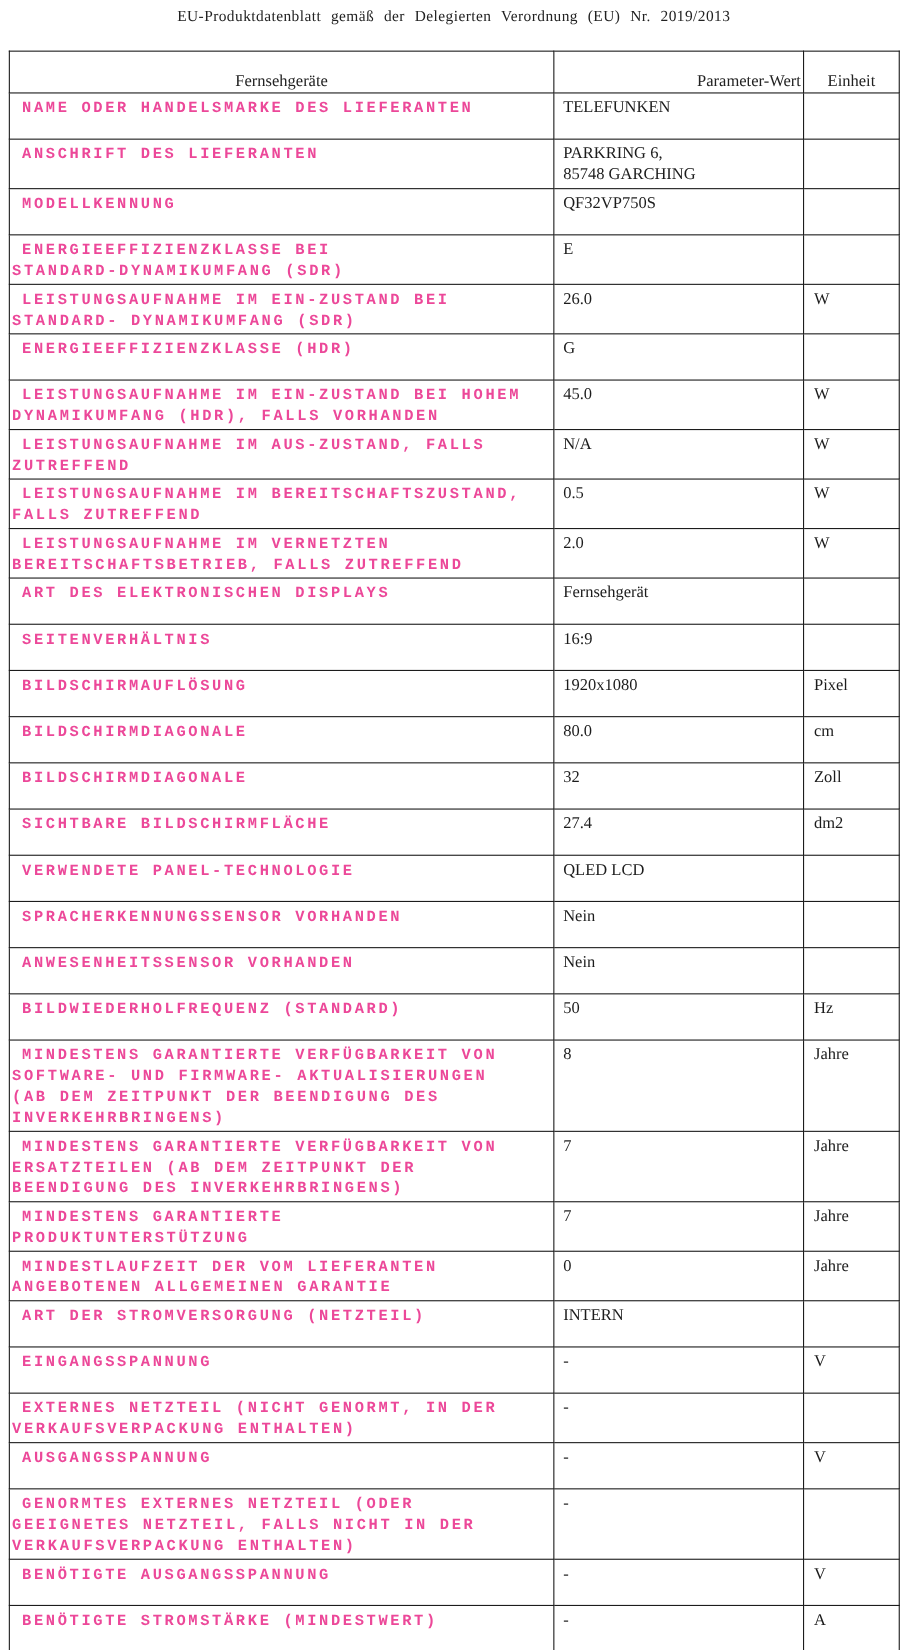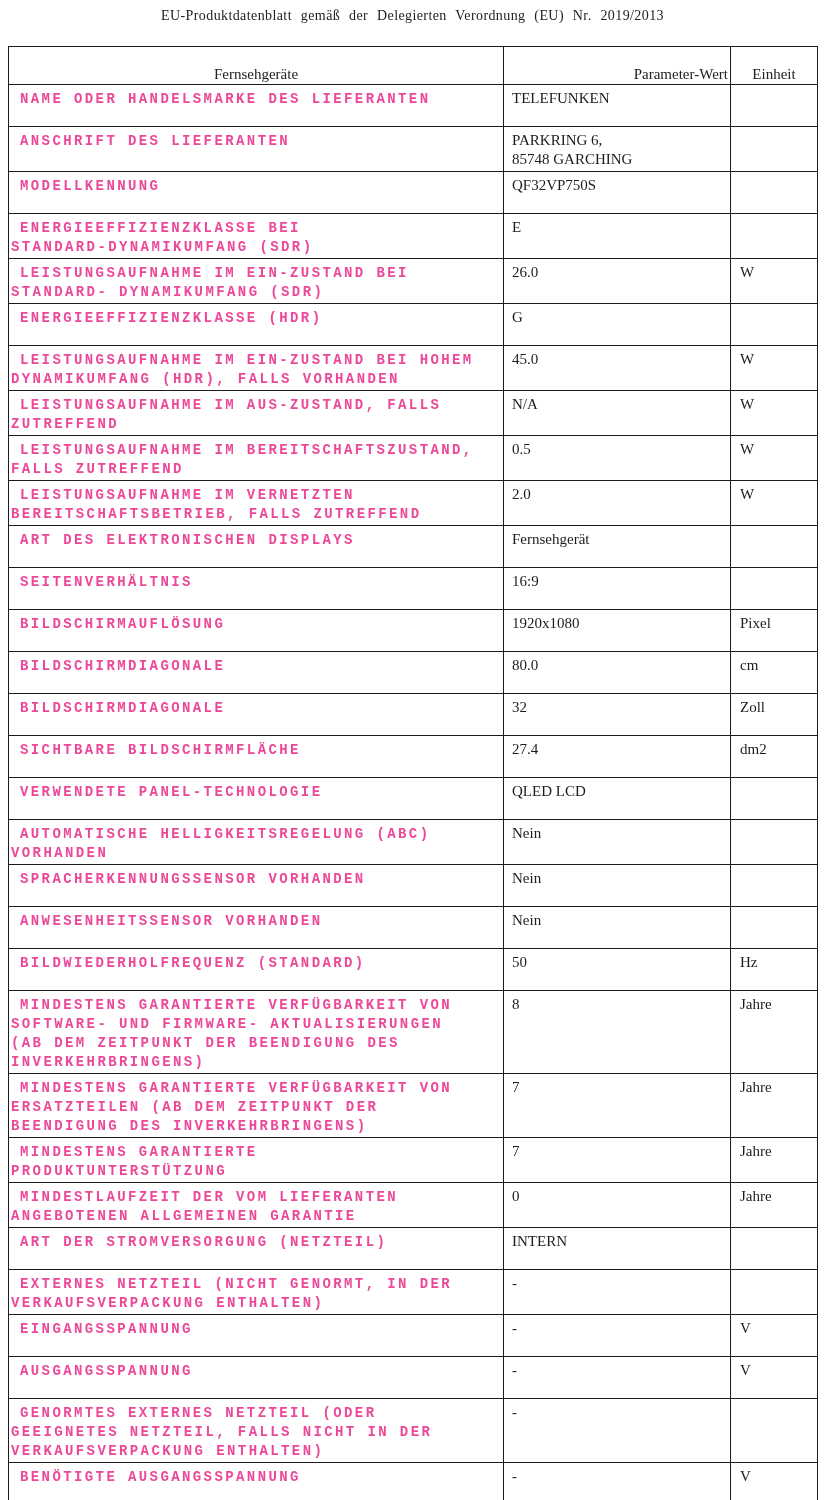--- a/index.html
+++ b/index.html
@@ -184,26 +184,20 @@
           <td class="cell-label">SICHTBARE BILDSCHIRMFLÄCHE</td>
           <td class="cell-value">27.4</td>
           <td class="cell-unit">dm2</td>
         </tr>
         <tr class="data-row">
           <td class="cell-label">VERWENDETE PANEL-TECHNOLOGIE</td>
           <td class="cell-value">QLED LCD</td>
           <td class="cell-unit"></td>
         </tr>
         <tr class="data-row">
-          <td class="cell-label">AUTOMATISCHE HELLIGKEITSREGELUNG (ABC)
-VORHANDEN</td>
-          <td class="cell-value">Nein</td>
-          <td class="cell-unit"></td>
-        </tr>
-        <tr class="data-row">
           <td class="cell-label">SPRACHERKENNUNGSSENSOR VORHANDEN</td>
           <td class="cell-value">Nein</td>
           <td class="cell-unit"></td>
         </tr>
         <tr class="data-row">
           <td class="cell-label">ANWESENHEITSSENSOR VORHANDEN</td>
           <td class="cell-value">Nein</td>
           <td class="cell-unit"></td>
         </tr>
         <tr class="data-row">
@@ -237,29 +231,29 @@
 ANGEBOTENEN ALLGEMEINEN GARANTIE</td>
           <td class="cell-value">0</td>
           <td class="cell-unit">Jahre</td>
         </tr>
         <tr class="data-row">
           <td class="cell-label">ART DER STROMVERSORGUNG (NETZTEIL)</td>
           <td class="cell-value">INTERN</td>
           <td class="cell-unit"></td>
         </tr>
         <tr class="data-row">
+          <td class="cell-label">EINGANGSSPANNUNG</td>
+          <td class="cell-value">-</td>
+          <td class="cell-unit">V</td>
+        </tr>
+        <tr class="data-row">
           <td class="cell-label">EXTERNES NETZTEIL (NICHT GENORMT, IN DER
 VERKAUFSVERPACKUNG ENTHALTEN)</td>
           <td class="cell-value">-</td>
           <td class="cell-unit"></td>
-        </tr>
-        <tr class="data-row">
-          <td class="cell-label">EINGANGSSPANNUNG</td>
-          <td class="cell-value">-</td>
-          <td class="cell-unit">V</td>
         </tr>
         <tr class="data-row">
           <td class="cell-label">AUSGANGSSPANNUNG</td>
           <td class="cell-value">-</td>
           <td class="cell-unit">V</td>
         </tr>
         <tr class="data-row">
           <td class="cell-label">GENORMTES EXTERNES NETZTEIL (ODER
 GEEIGNETES NETZTEIL, FALLS NICHT IN DER
 VERKAUFSVERPACKUNG ENTHALTEN)</td>

